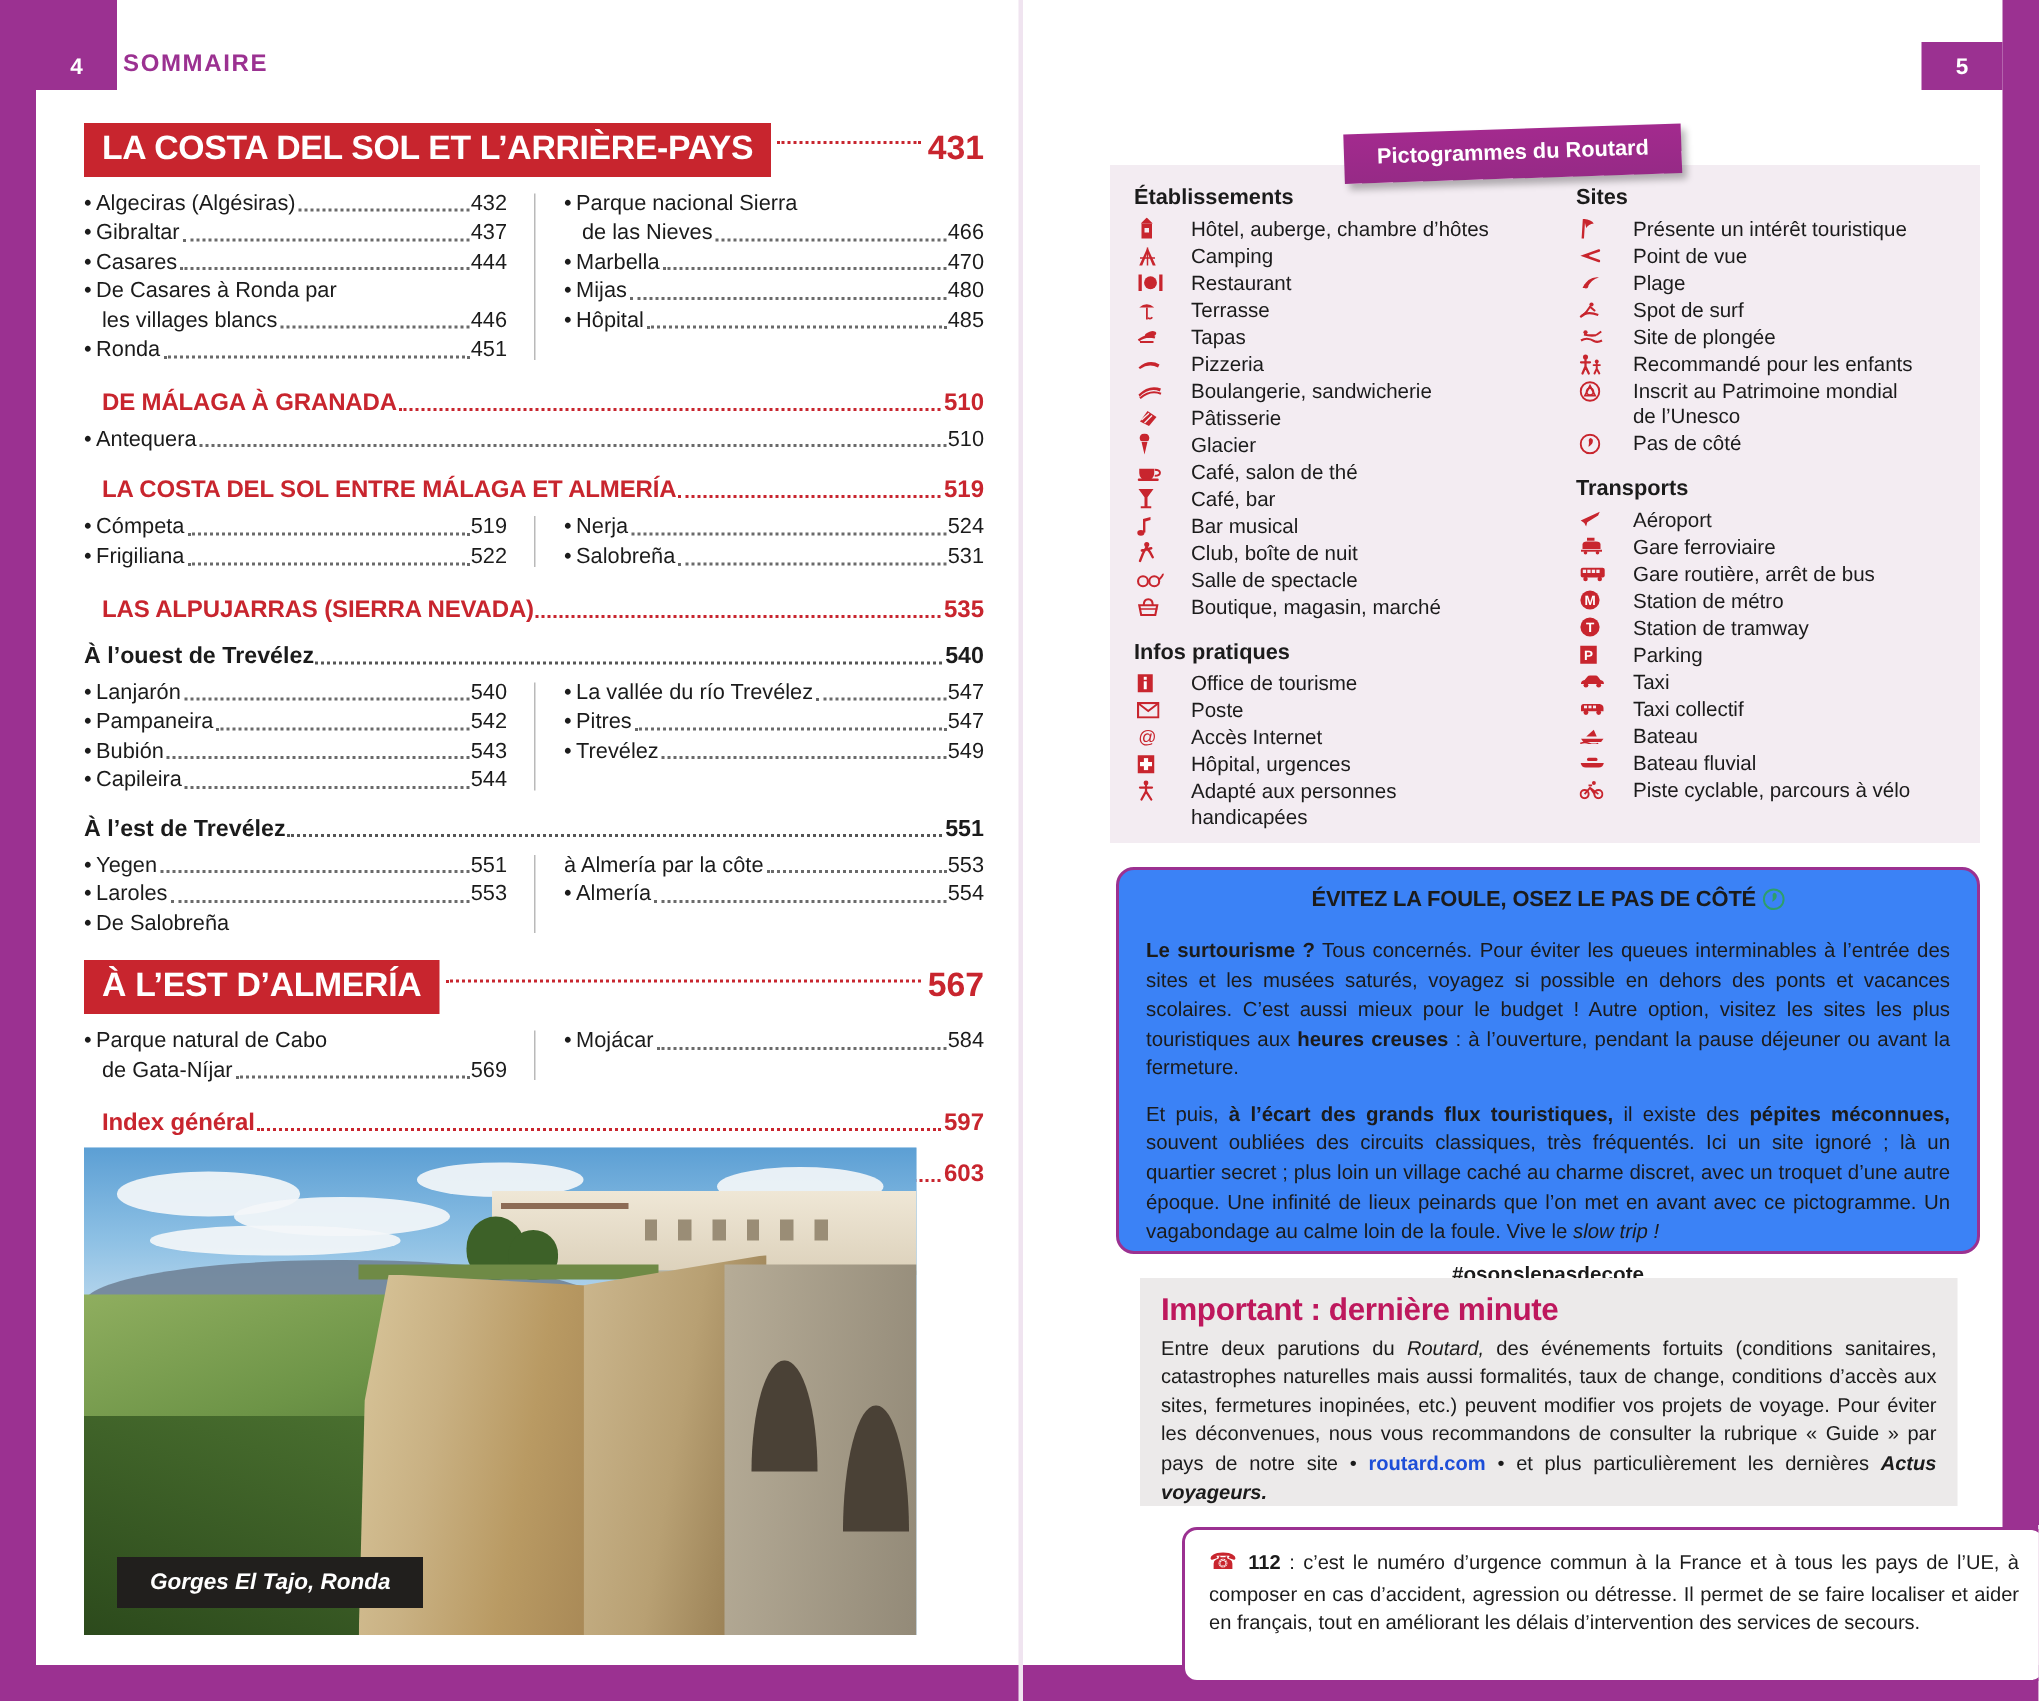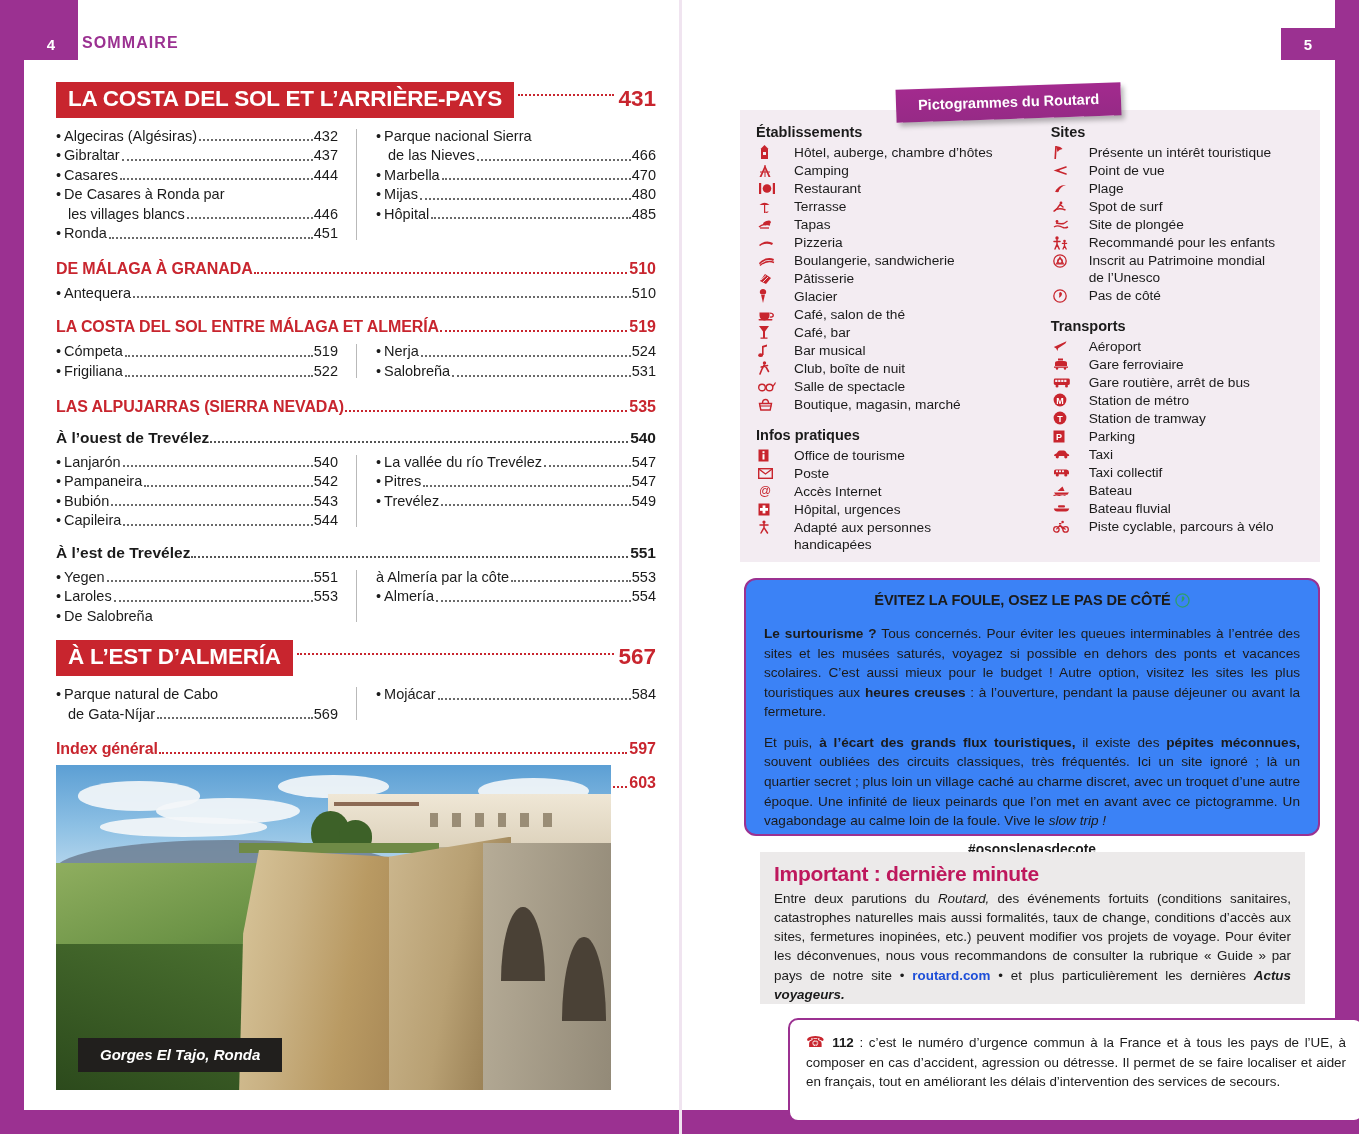--- a/index.html
+++ b/index.html
@@ -66,21 +66,21 @@
   .toc-banner-dots {
     flex:1; border-bottom:2.5px dotted #c8252e;
     margin:0 4px 9px 4px; height:1px;
   }
   .toc-banner-page {
     color:#c8252e; font-weight:bold; font-size:22.5px; line-height:1;
     padding-bottom:2px;
   }
 
   .toc-head-row {
-    display:flex; align-items:flex-end; margin-top:16px; margin-bottom:6px;
+    display:flex; align-items:flex-end; margin-top:16px; margin-bottom:6px;margin-left:12px;
   }
   .toc-head-label {
     color:#c8252e; font-weight:bold; font-size:16px; white-space:nowrap;
     letter-spacing:-0.1px;
   }
   .toc-head-dots {
     flex:1; border-bottom:2px dotted #c8252e; margin:0 2px 4px 1px; height:1px;
   }
   .toc-head-page { color:#c8252e; font-weight:bold; font-size:16px; }
 

